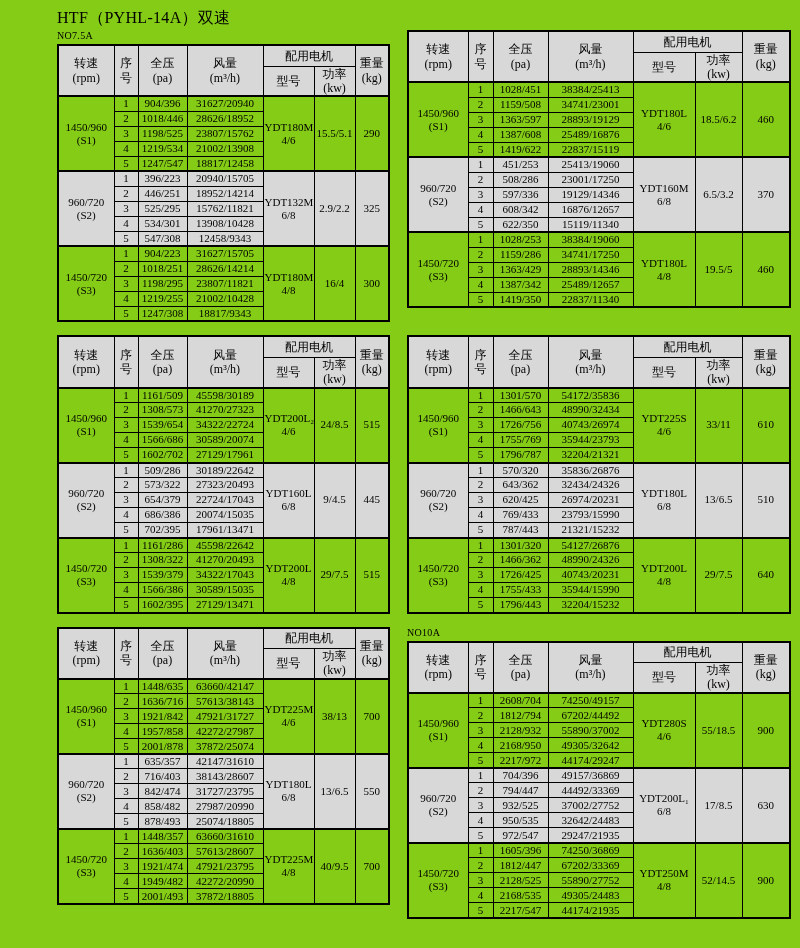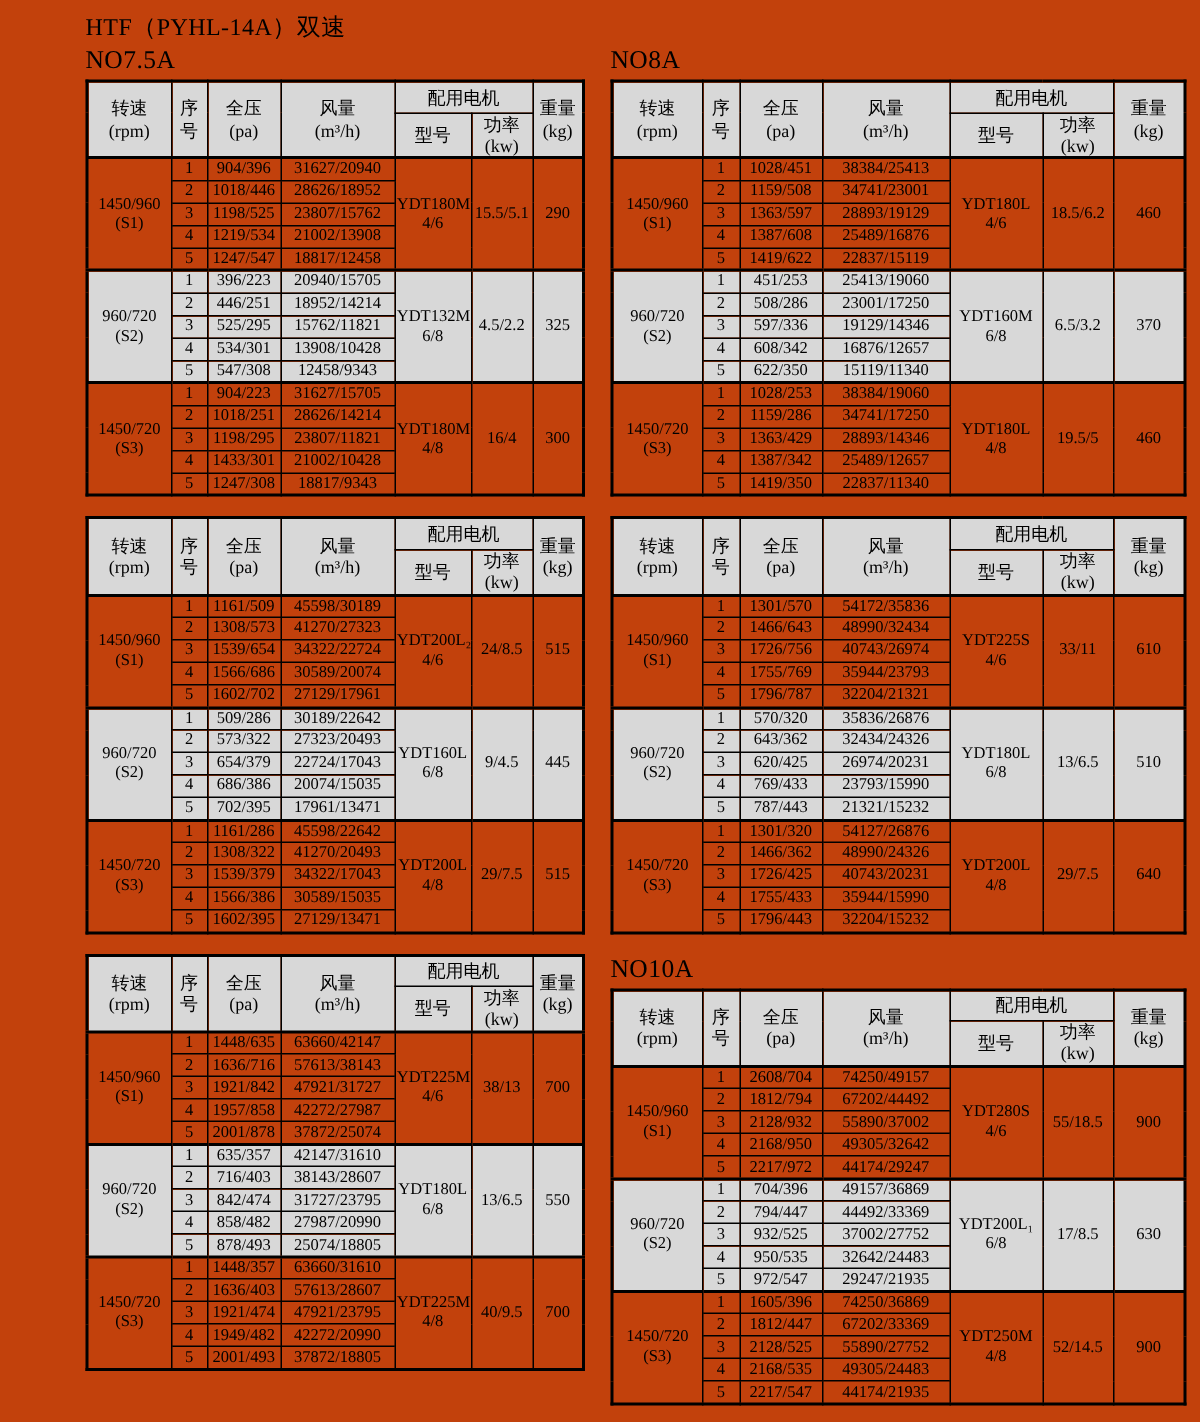--- a/index.html
+++ b/index.html
@@ -1,37 +1,37 @@
 <!DOCTYPE html>
 <html><head>
 <meta charset="utf-8">
 <style>
   * { margin:0; padding:0; box-sizing:border-box; }
   html,body { background:#ffffff; }
   .page {
     position:relative;
     width:800px; height:948px;
-    background:#c2410c;
+    background:#84cc16;
     font-family:"Liberation Serif","DejaVu Serif",serif;
     color:#000;
     overflow:hidden;
   }
   .content { position:absolute; left:57px; top:8px; width:736px; }
   .doc-title {
     font-size:16px; font-weight:normal; letter-spacing:0.3px;
     margin-bottom:1px; white-space:nowrap;
   }
   .tables-grid {
     display:grid;
     grid-template-columns:333px 384px;
     column-gap:17px;
     row-gap:13px;
   }
   .table-block { }
-  .table-title { font-size:17px; font-weight:normal; margin-bottom:3px; letter-spacing:0.3px; }
+  .table-title { font-size:10px; font-weight:normal; margin-bottom:3px; letter-spacing:0.3px; }
   table.spec {
     border-collapse:collapse;
     table-layout:fixed;
     border:2px solid #000;
     font-size:11px;
   }
   table.spec th, table.spec td {
     border:1px solid #000;
     text-align:center;
     vertical-align:middle;
@@ -122,21 +122,21 @@
                 <td class="flow-cell">18817/12458</td>
               </tr>
               <tr class="group-start">
                 <td class="speed-cell shaded" rowspan="5">960/720
 (S2)</td>
                 <td class="seq-cell shaded">1</td>
                 <td class="pressure-cell shaded">396/223</td>
                 <td class="flow-cell shaded">20940/15705</td>
                 <td class="motor-model-cell shaded" rowspan="5">YDT132M₂
 6/8</td>
-                <td class="motor-power-cell shaded" rowspan="5">4.5/2.2</td>
+                <td class="motor-power-cell shaded" rowspan="5">2.9/2.2</td>
                 <td class="weight-cell shaded" rowspan="5">325</td>
               </tr>
               <tr>
                 <td class="seq-cell shaded">2</td>
                 <td class="pressure-cell shaded">446/251</td>
                 <td class="flow-cell shaded">18952/14214</td>
               </tr>
               <tr>
                 <td class="seq-cell shaded">3</td>
                 <td class="pressure-cell shaded">525/295</td>
@@ -168,33 +168,32 @@
                 <td class="pressure-cell">1018/251</td>
                 <td class="flow-cell">28626/14214</td>
               </tr>
               <tr>
                 <td class="seq-cell">3</td>
                 <td class="pressure-cell">1198/295</td>
                 <td class="flow-cell">23807/11821</td>
               </tr>
               <tr>
                 <td class="seq-cell">4</td>
-                <td class="pressure-cell">1433/301</td>
+                <td class="pressure-cell">1219/255</td>
                 <td class="flow-cell">21002/10428</td>
               </tr>
               <tr>
                 <td class="seq-cell">5</td>
                 <td class="pressure-cell">1247/308</td>
                 <td class="flow-cell">18817/9343</td>
               </tr>
             </tbody>
           </table>
         </div>
         <div class="table-block">
-          <h2 class="table-title">NO8A</h2>
           <table class="spec" style="width: 382px;">
             <colgroup>
               <col style="width: 60px;">
               <col style="width: 25px;">
               <col style="width: 55px;">
               <col style="width: 85px;">
               <col style="width: 62px;">
               <col style="width: 47px;">
               <col style="width: 48px;">
             </colgroup>

